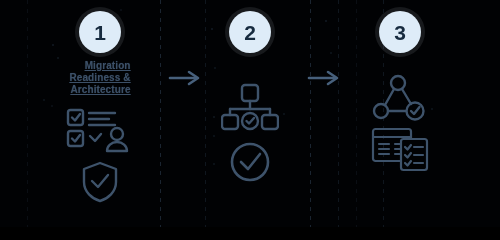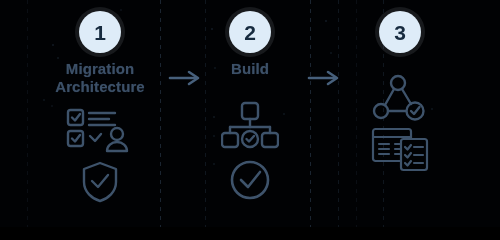--- a/index.html
+++ b/index.html
@@ -19,23 +19,23 @@
   .vdiv.dim{opacity:.6;}
   .vdiv.ghost{opacity:.22;}
 
   
   .step{position:absolute;top:0;height:227px;display:flex;flex-direction:column;
         align-items:center;}
   .badge{margin-top:11px;width:42px;height:42px;border-radius:50%;
          background:#deecf8;display:flex;align-items:center;justify-content:center;
          box-shadow:0 0 0 4px rgba(222,236,248,.10);}
   .badge span{font-size:21px;font-weight:700;color:#172b3f;line-height:1;}
-  .title{margin-top:7px;text-align:center;font-size:15px;font-weight:700;
+  .title{margin-top:7px;text-align:right;font-size:10px;font-weight:700;
          line-height:1.22;color:#3c5068;letter-spacing:.1px;
-         text-shadow:0 0 1px rgba(60,80,104,.6);}
+         text-shadow:0 0 1px rgba(60,80,104,.6);text-decoration:underline;}
   .icons{margin-top:9px;display:flex;flex-direction:column;align-items:center;gap:6px;}
   .icon{display:block;}
   .icon svg{display:block;}
 
   
   .arrow{position:absolute;top:70px;width:34px;height:16px;}
 
   
   .speck{position:absolute;background:#243243;border-radius:1px;}
 </style>
@@ -66,20 +66,21 @@
   <div class="speck" style="left:330px;top:52px;width:2px;height:2px;opacity:.4"></div>
   <div class="speck" style="left:431px;top:108px;width:2px;height:2px;opacity:.4"></div>
   <div class="speck" style="left:120px;top:9px;width:2px;height:2px;opacity:.35"></div>
 
   <div class="step" style="left:40px;width:120px">
     <div class="badge">
       <span>1</span>
     </div>
     <div class="title">
       <div>Migration</div>
+      <div>Readiness &amp;</div>
       <div>Architecture</div>
     </div>
     <div class="icons">
 
       <span class="icon">
         <svg width="70" height="48" viewBox="0 0 70 48" fill="none" stroke="#3e536b" stroke-width="2.4" stroke-linecap="round" stroke-linejoin="round">
           <rect x="3" y="4" width="15" height="15" rx="2.5"></rect>
           <polyline points="7,11.5 10,14.5 15,8"></polyline>
           <rect x="3" y="25" width="15" height="15" rx="2.5"></rect>
           <polyline points="7,32.5 10,35.5 15,29"></polyline>
@@ -106,21 +107,20 @@
       <line x1="2" y1="8" x2="27" y2="8"></line>
       <polyline points="21,2 30,8 21,14"></polyline>
     </svg>
   </div>
 
   <div class="step" style="left:190px;width:120px">
     <div class="badge">
       <span>2</span>
     </div>
     <div class="title">
-      <div>Build</div>
     </div>
     <div class="icons" style="margin-top:23px;gap:10px">
 
       <span class="icon">
         <svg width="58" height="48" viewBox="0 0 58 48" fill="none" stroke="#3e536b" stroke-width="2.4" stroke-linecap="round" stroke-linejoin="round">
           <rect x="21" y="2" width="16" height="16" rx="3"></rect>
           <line x1="29" y1="18" x2="29" y2="26"></line>
           <line x1="9" y1="26" x2="49" y2="26"></line>
           <line x1="9" y1="26" x2="9" y2="32"></line>
           <line x1="49" y1="26" x2="49" y2="32"></line>

